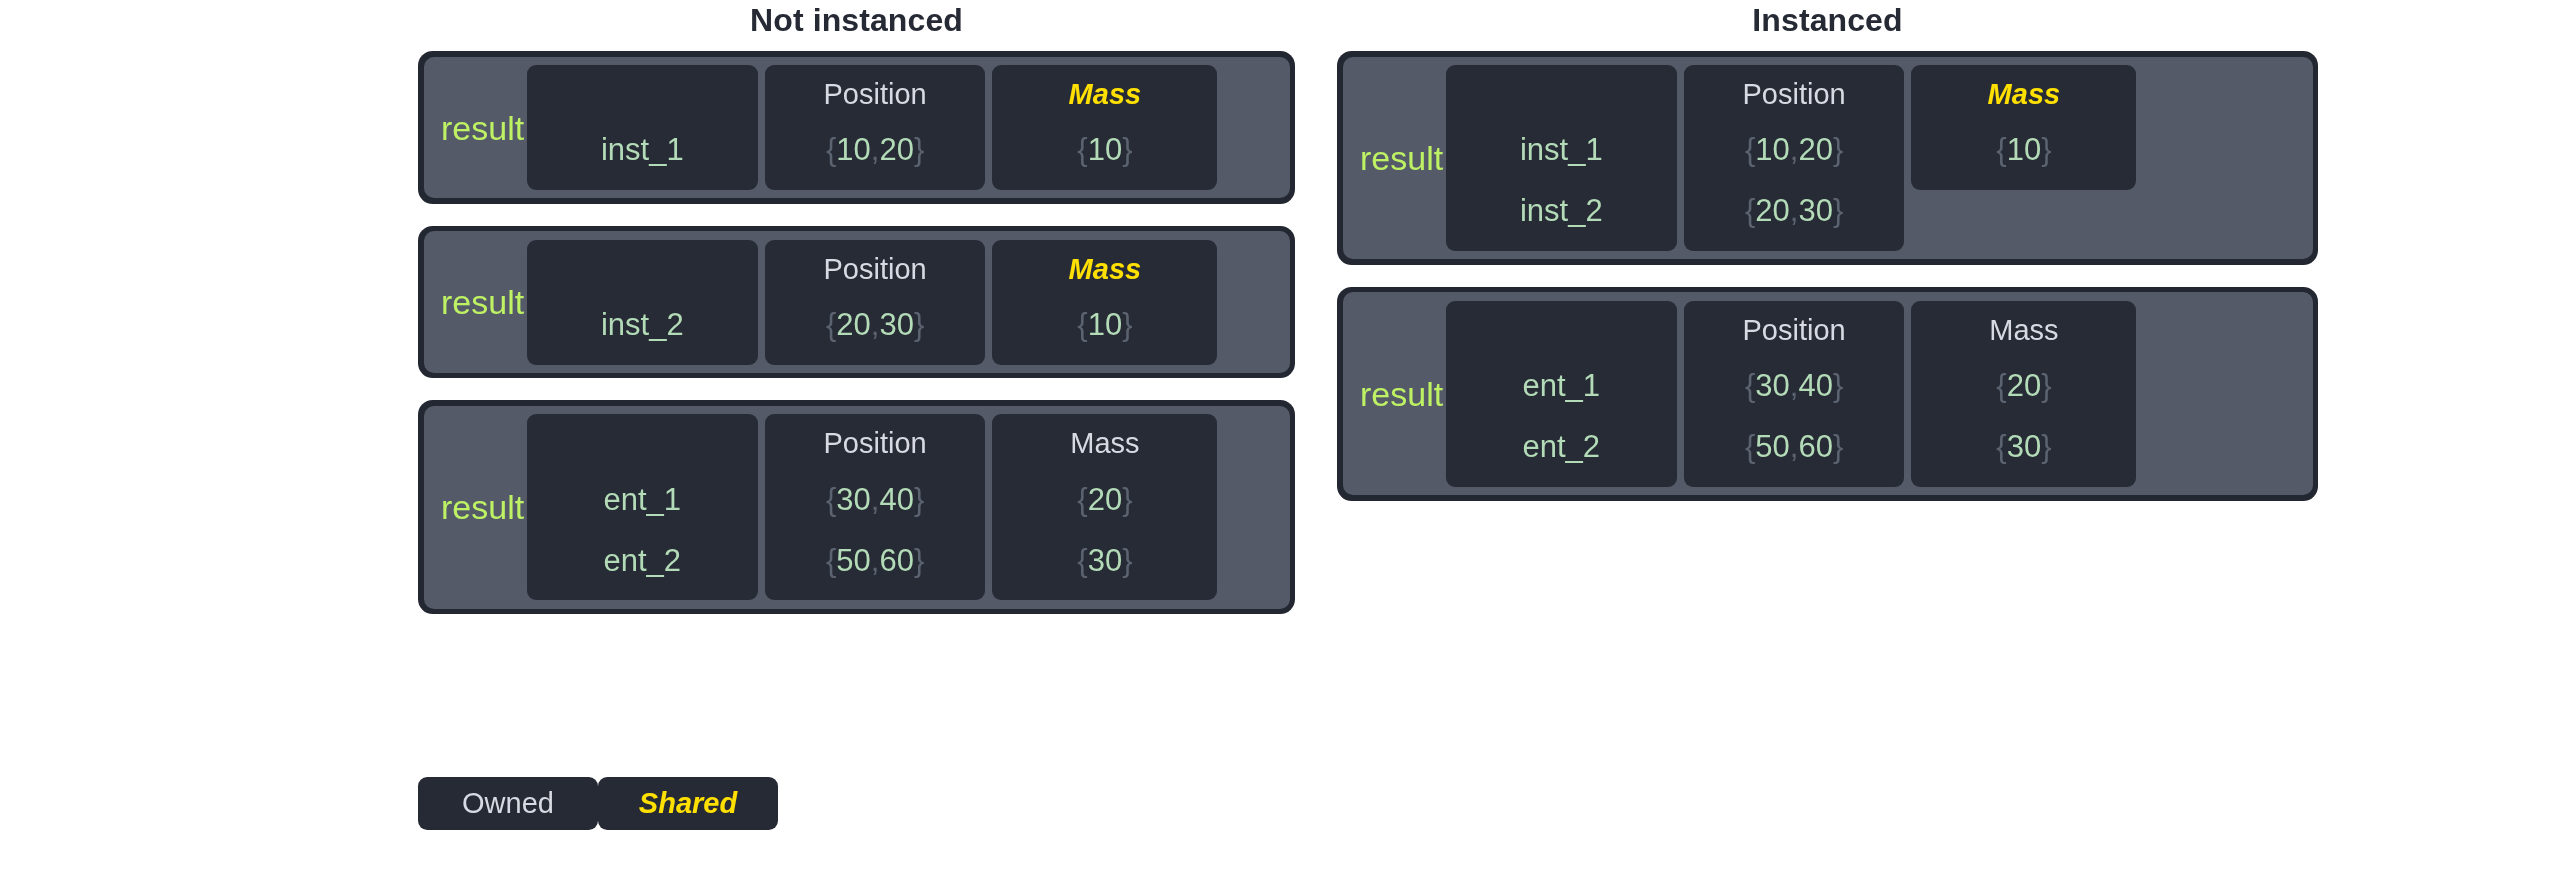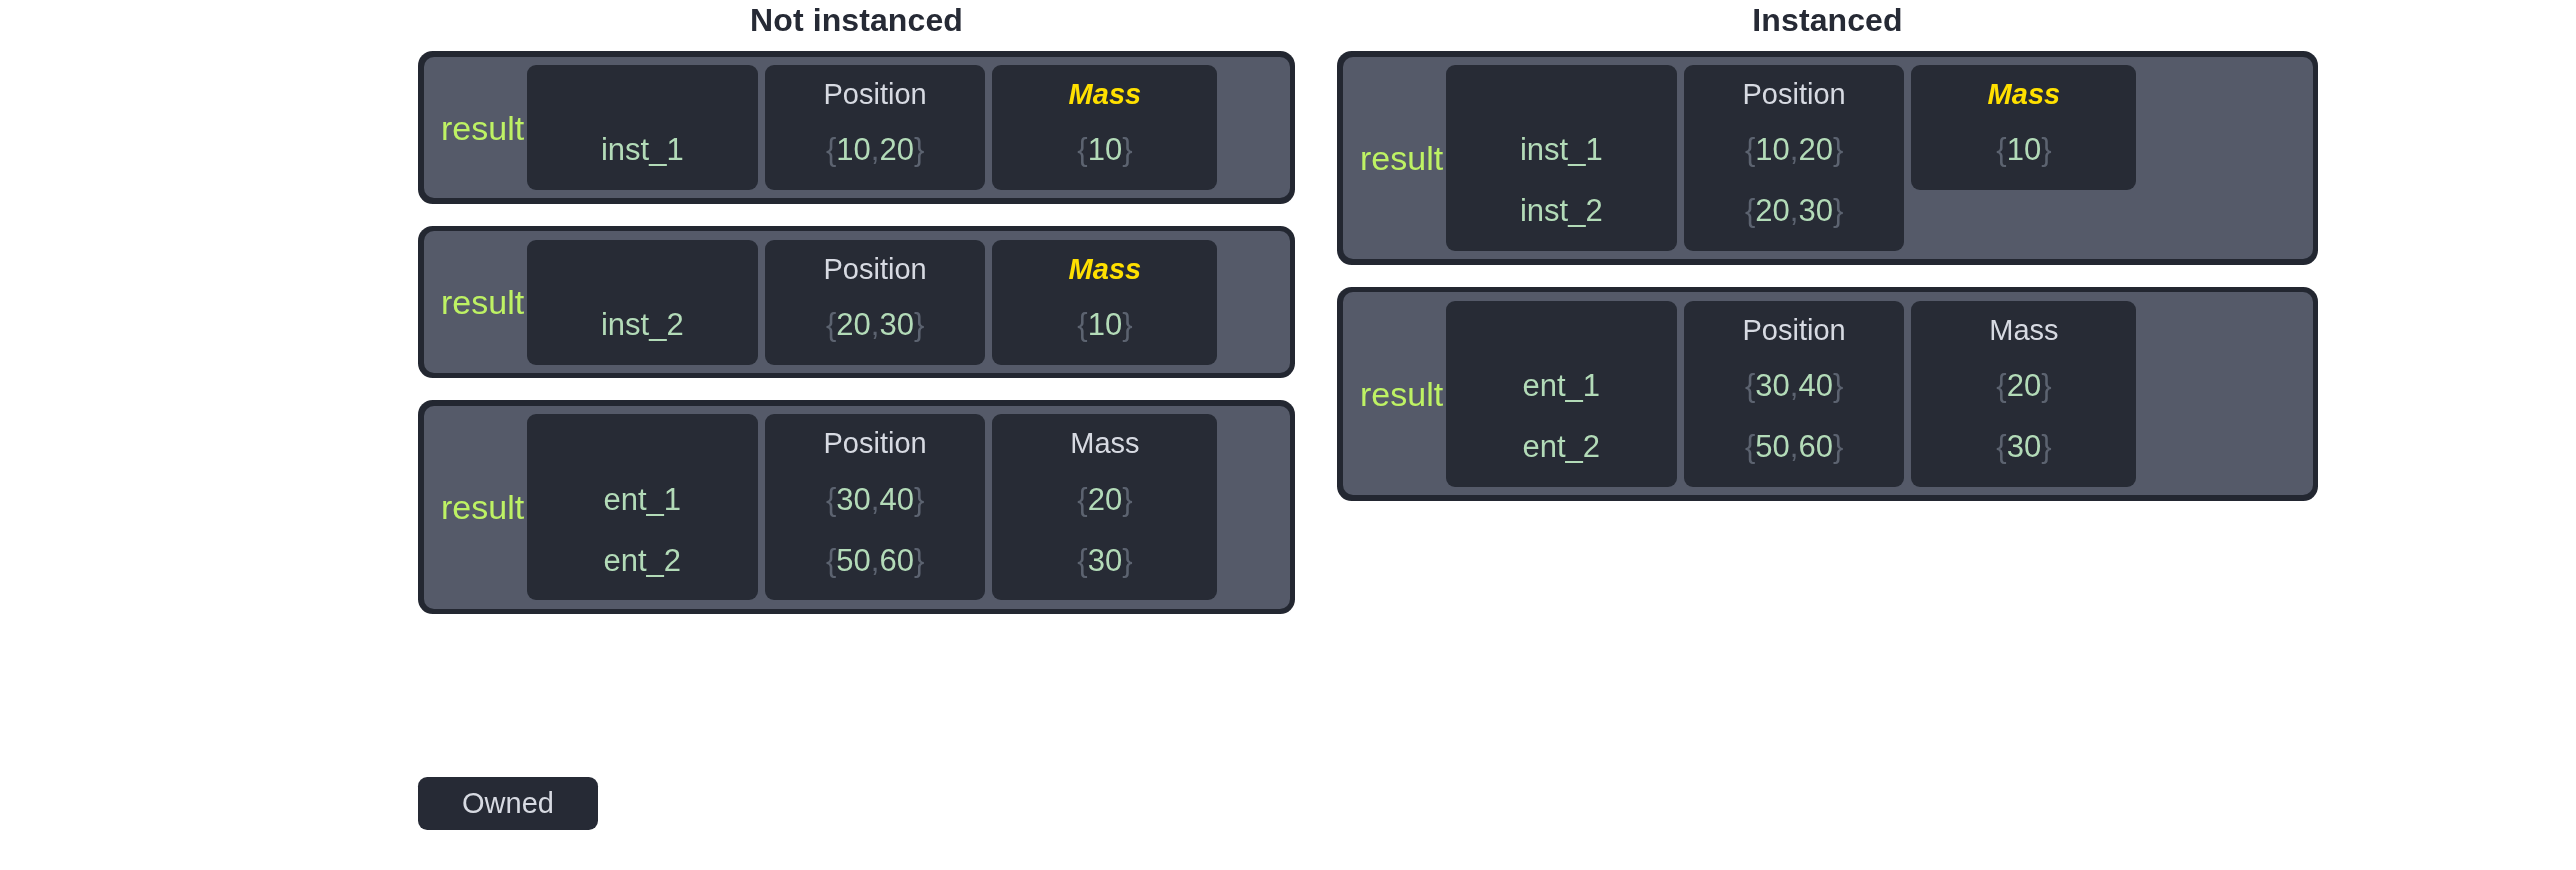--- a/index.html
+++ b/index.html
@@ -460,15 +460,16 @@
                   <span class="brace">}</span>
                 </div>
               </div>
             </div>
           </div>
         </div>
       </div>
   </div>
   <div class="legend">
       <div class="legend-chip">Owned</div>
+      <div class="legend-chip shared">Shared</div>
     </div>
 </div>
 
 
 </body></html>

